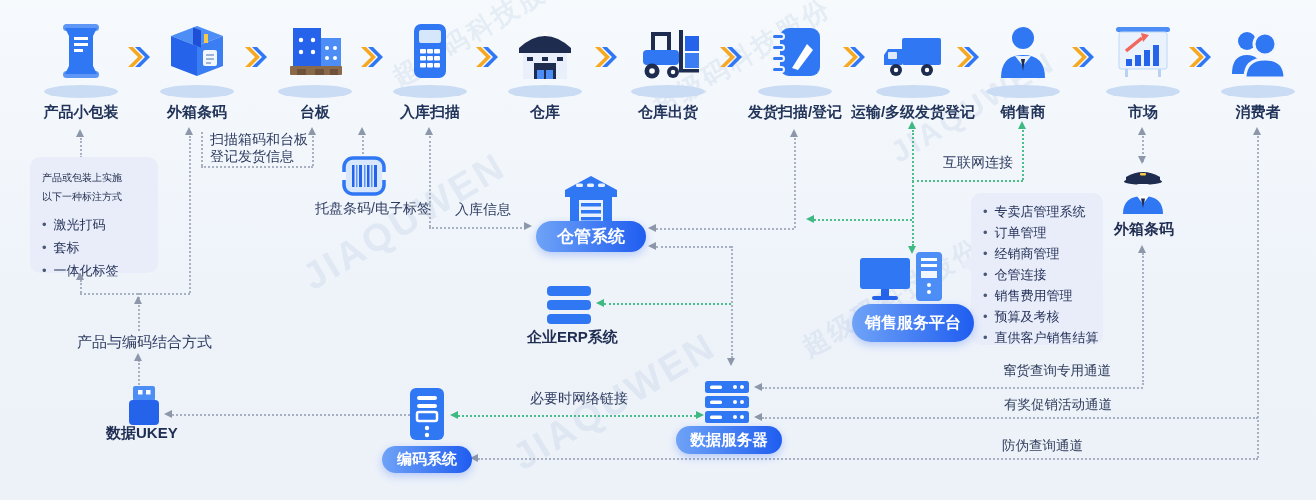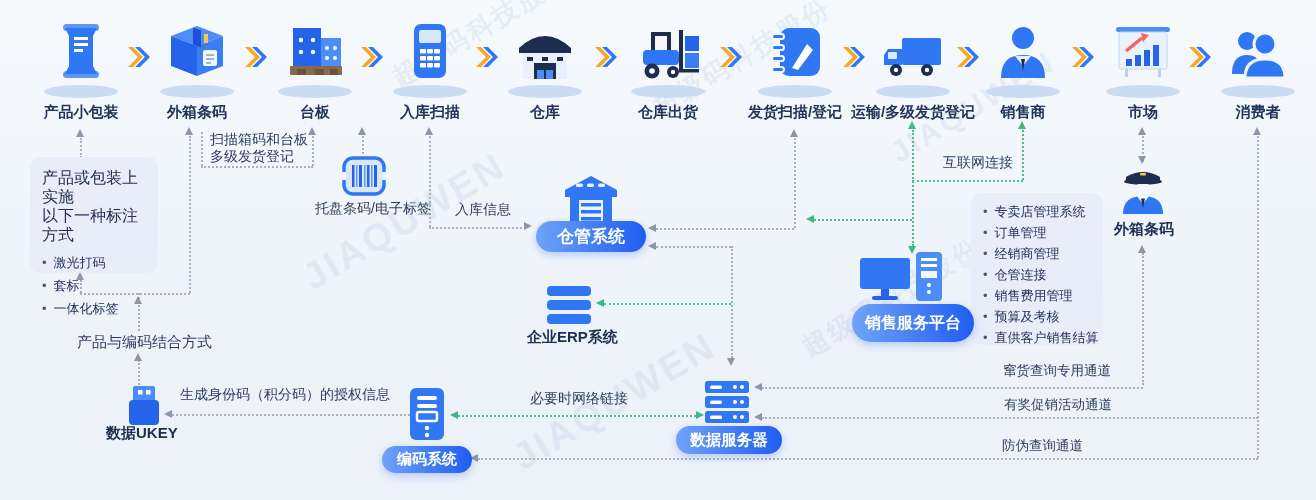--- a/index.html
+++ b/index.html
@@ -27,21 +27,21 @@
   .arr{position:absolute;width:0;height:0;border:solid transparent;z-index:2;}
   .arr.up{border-width:0 4.5px 8px 4.5px;border-bottom-color:#8d97aa;}
   .arr.down{border-width:8px 4.5px 0 4.5px;border-top-color:#8d97aa;}
   .arr.left{border-width:4.5px 8px 4.5px 0;border-right-color:#8d97aa;}
   .arr.right{border-width:4.5px 0 4.5px 8px;border-left-color:#8d97aa;}
   .arr.g.up{border-bottom-color:#3db981;}
   .arr.g.down{border-top-color:#3db981;}
   .arr.g.left{border-right-color:#3db981;}
   .arr.g.right{border-left-color:#3db981;}
   .panel{position:absolute;background:#e9edf9;border-radius:10px;color:#22304f;z-index:2;}
-  .panel .pt{font-size:16px;line-height:19px;font-weight:500;}
+  .panel .pt{font-size:10px;line-height:19px;font-weight:500;}
   .panel ul{list-style:none;margin:7px 0 0;padding:0;}
   .panel li{font-size:13px;line-height:23px;color:#25335a;}
   .panel li::before{content:"•";margin-right:7px;color:#4a5878;}
   .feat li{line-height:21px;}
   .tail{position:absolute;width:0;height:0;border:8px solid transparent;
         border-right:12px solid #e9edf9;border-left:none;z-index:2;}
   svg{position:absolute;z-index:2;display:block;}
 </style>
 </head>
 <body>
@@ -331,30 +331,29 @@
       <li><span>经销商管理</span></li>
       <li><span>仓管连接</span></li>
       <li><span>销售费用管理</span></li>
       <li><span>预算及考核</span></li>
       <li><span>直供客户销售结算</span></li>
     </ul>
   </div>
 
   <div class="lbl" style="left:210px;top:131px;line-height:17px;">
     <div>扫描箱码和台板</div>
-    <div>多级发货登记</div>
+    <div>登记发货信息</div>
   </div>
   <div class="lbl" style="left:315px;top:200px;font-weight:500;">托盘条码/电子标签</div>
   <div class="lbl" style="left:455px;top:201px;font-weight:500;">入库信息</div>
   <div class="lbl" style="left:943px;top:154px;">互联网连接</div>
   <div class="lbl b" style="left:1114px;top:220px;">外箱条码</div>
   <div class="lbl b" style="left:527px;top:328px;">企业ERP系统</div>
   <div class="lbl" style="left:77px;top:333px;font-weight:500;font-size:15px;">产品与编码结合方式</div>
   <div class="lbl b" style="left:106px;top:424px;">数据UKEY</div>
-  <div class="lbl" style="left:180px;top:386px;">生成身份码（积分码）的授权信息</div>
   <div class="lbl" style="left:530px;top:390px;text-align:right;">必要时网络链接</div>
   <div class="lbl small" style="left:1003px;top:362px;">窜货查询专用通道</div>
   <div class="lbl small" style="left:1004px;top:396px;">有奖促销活动通道</div>
   <div class="lbl small" style="left:1002px;top:437px;">防伪查询通道</div>
 
   <svg style="left:562px;top:172px;" width="58" height="50" viewBox="0 0 58 50">
     <path d="M3 18 L29 4 L55 18 L55 25 L3 25 Z" fill="#2f77f3"></path>
     <rect x="14" y="11.5" width="7" height="3.5" rx="1.5" fill="#eaf2fd"></rect>
     <rect x="25" y="11.5" width="7" height="3.5" rx="1.5" fill="#eaf2fd"></rect>
     <rect x="36" y="11.5" width="7" height="3.5" rx="1.5" fill="#eaf2fd"></rect>

